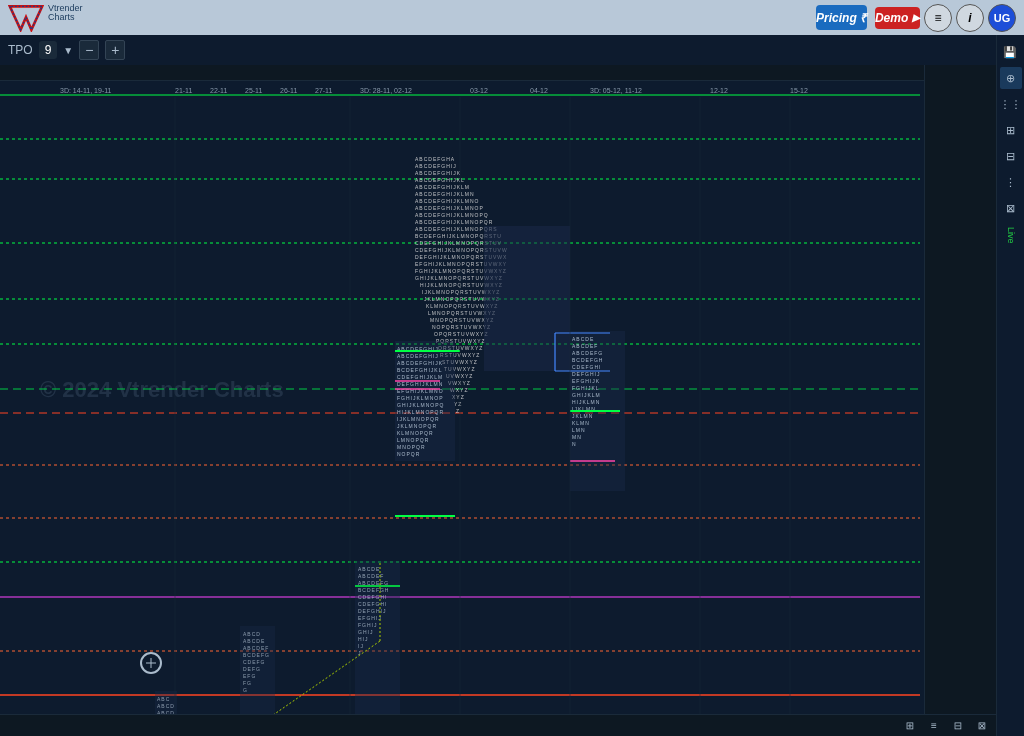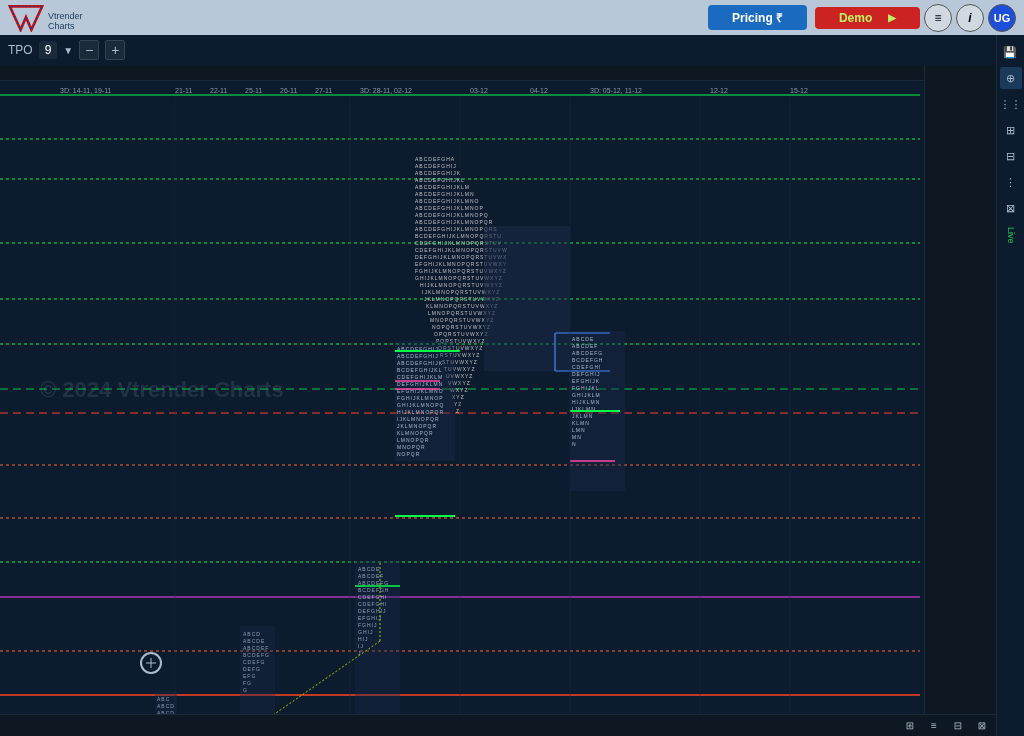--- a/index.html
+++ b/index.html
@@ -18,58 +18,59 @@
       top: 0; left: 0; right: 0;
       height: 35px;
       background: #b8c8d8;
       display: flex;
       align-items: center;
       padding: 0 8px;
       z-index: 100;
     }
     #logo-area {
       display: flex;
-      align-items: flex-end;
+      align-items: flex-start;
       gap: 4px;
     }
     .logo-v {
       width: 36px;
       height: 28px;
     }
     .logo-text {
       font-size: 13px;
       font-weight: bold;
       color: #1a3a5c;
       line-height: 1.1;
     }
     .logo-text span {
       display: block;
       font-size: 9px;
       font-weight: normal;
     }
     .header-spacer { flex: 1; }
     .header-btn {
-      padding: 4px 24px;
+      padding: 4px 0;
       border-radius: 4px;
       border: none;
       cursor: pointer;
       font-size: 12px;
       font-weight: bold;
       margin-left: 6px;
+      font-style: italic;
     }
     .btn-pricing {
       background: #1a6bbf;
       color: white;
     }
     .btn-demo {
       background: #cc2222;
-      color: #bef264;
-      display: flex;
-      align-items: center;
-      gap: 16px;
+      color: #ffffff;
+      display: flex;
+      align-items: center;
+      gap: 4px;
       margin-left: 8px;
     }
     .btn-icon {
       width: 28px;
       height: 28px;
       border-radius: 50%;
       border: 1px solid #555;
       background: #d0d8e0;
       cursor: pointer;
       display: flex;

